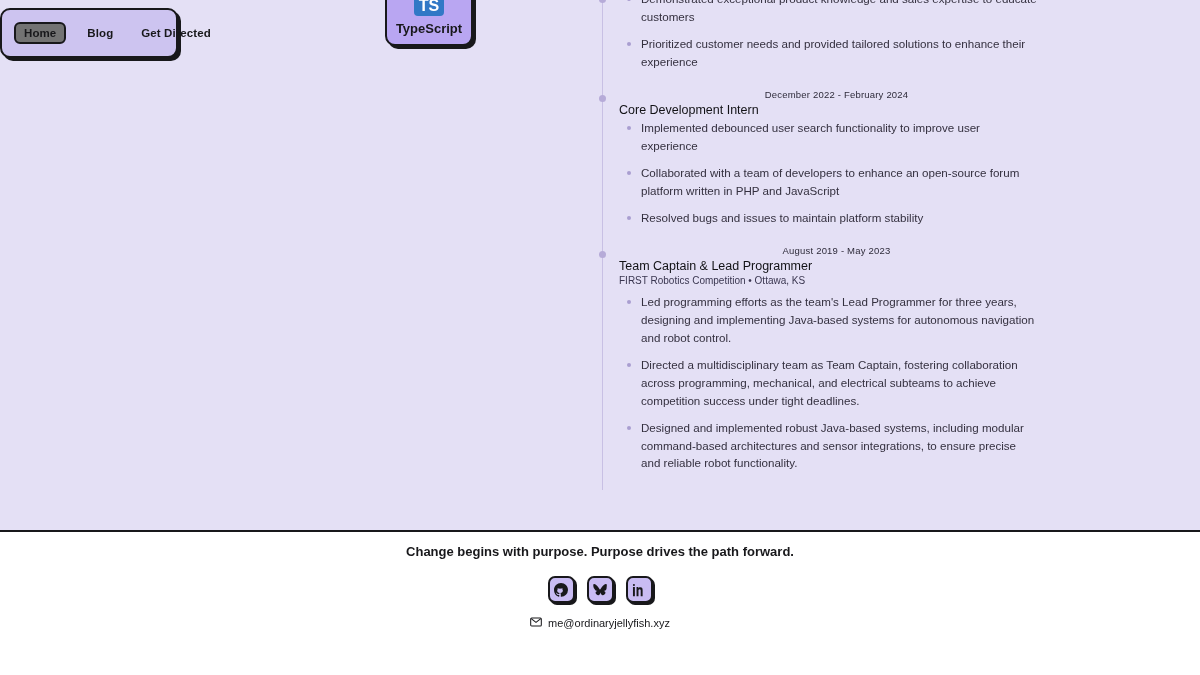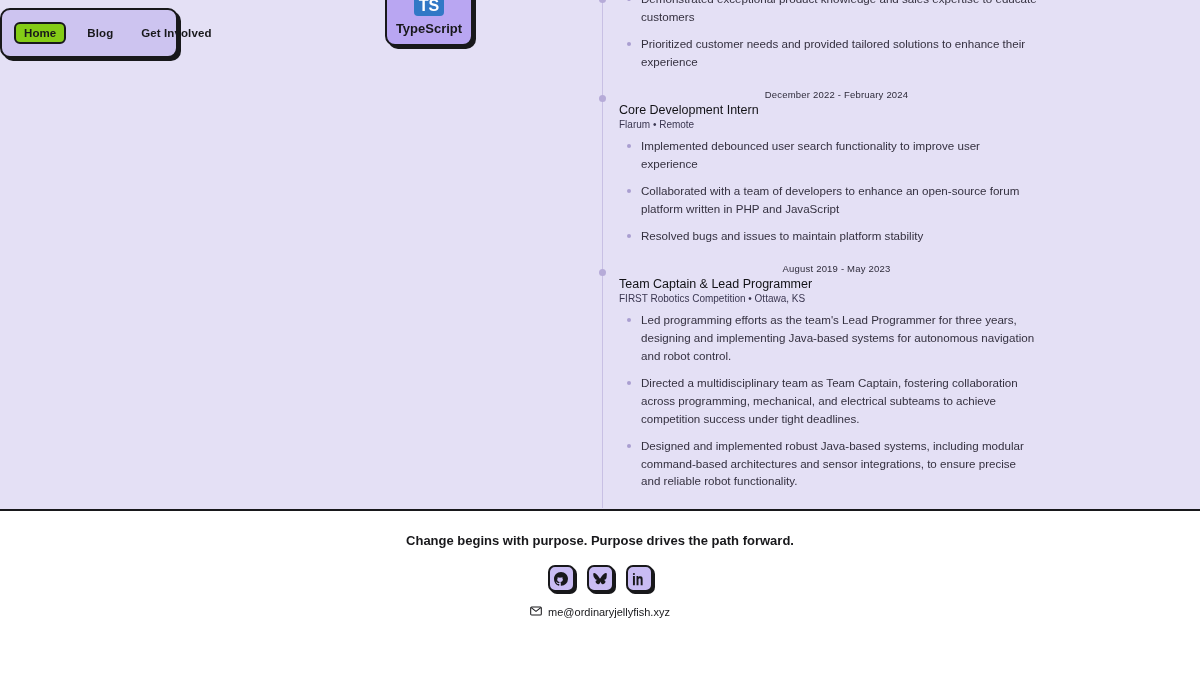--- a/index.html
+++ b/index.html
@@ -34,21 +34,21 @@
     font-size: 11.5px;
     font-weight: 700;
     color: #18181b;
     letter-spacing: .1px;
     white-space: nowrap;
     text-decoration: none;
     padding: 4px 7px;
     border-radius: 6px;
   }
   .nav-link.active {
-    background: #84cc16;
+    background: #737373;
     border: 2px solid #18181b;
     padding: 3px 8px;
   }
 
   
   #tech-badge {
     position: absolute;
     left: 385px;
     top: -36px;
     width: 88px;
@@ -148,27 +148,27 @@
 
   
   #first-block { margin-top: 0; }
 
   
   #footer {
     position: absolute;
     left: 0;
     bottom: 0;
     width: 1200px;
-    height: 166px;
+    height: 145px;
     background: #ffffff;
     border-top: 2px solid #18181b;
     display: flex;
     flex-direction: column;
     align-items: center;
-    padding-top: 22px;
+    padding-top: 12px;
   }
   #footer-tagline {
     font-size: 13px;
     font-weight: 700;
     color: #18181b;
     margin-bottom: 17px;
   }
   #social-row { display: flex; gap: 12px; margin-bottom: 14px; }
   .social-btn {
     width: 27px;
@@ -191,21 +191,21 @@
     color: #18181b;
     text-align: right;
   }
 </style>
 </head>
 <body>
 
 <div id="nav-wrap">
   <a class="nav-link active" href="#">Home</a>
   <a class="nav-link" href="#">Blog</a>
-  <a class="nav-link" href="#">Get Involved</a>
+  <a class="nav-link" href="#">Get Directed</a>
 </div>
 
 <div id="tech-badge">
   <div class="ts-mark">TS</div>
   <div class="tech-label">TypeScript</div>
 </div>
 
 <div id="resume-col">
 
   <div class="exp-block" id="first-block">
@@ -213,21 +213,20 @@
     <ul class="exp-list">
       <li>Demonstrated exceptional product knowledge and sales expertise to educate customers</li>
       <li>Prioritized customer needs and provided tailored solutions to enhance their experience</li>
     </ul>
   </div>
 
   <div class="exp-block">
     <span class="dot"></span>
     <div class="exp-date">December 2022 - February 2024</div>
     <div class="exp-title">Core Development Intern</div>
-    <div class="exp-org">Flarum • Remote</div>
     <ul class="exp-list">
       <li>Implemented debounced user search functionality to improve user experience</li>
       <li>Collaborated with a team of developers to enhance an open-source forum platform written in PHP and JavaScript</li>
       <li>Resolved bugs and issues to maintain platform stability</li>
     </ul>
   </div>
 
   <div class="exp-block">
     <span class="dot"></span>
     <div class="exp-date">August 2019 - May 2023</div>

